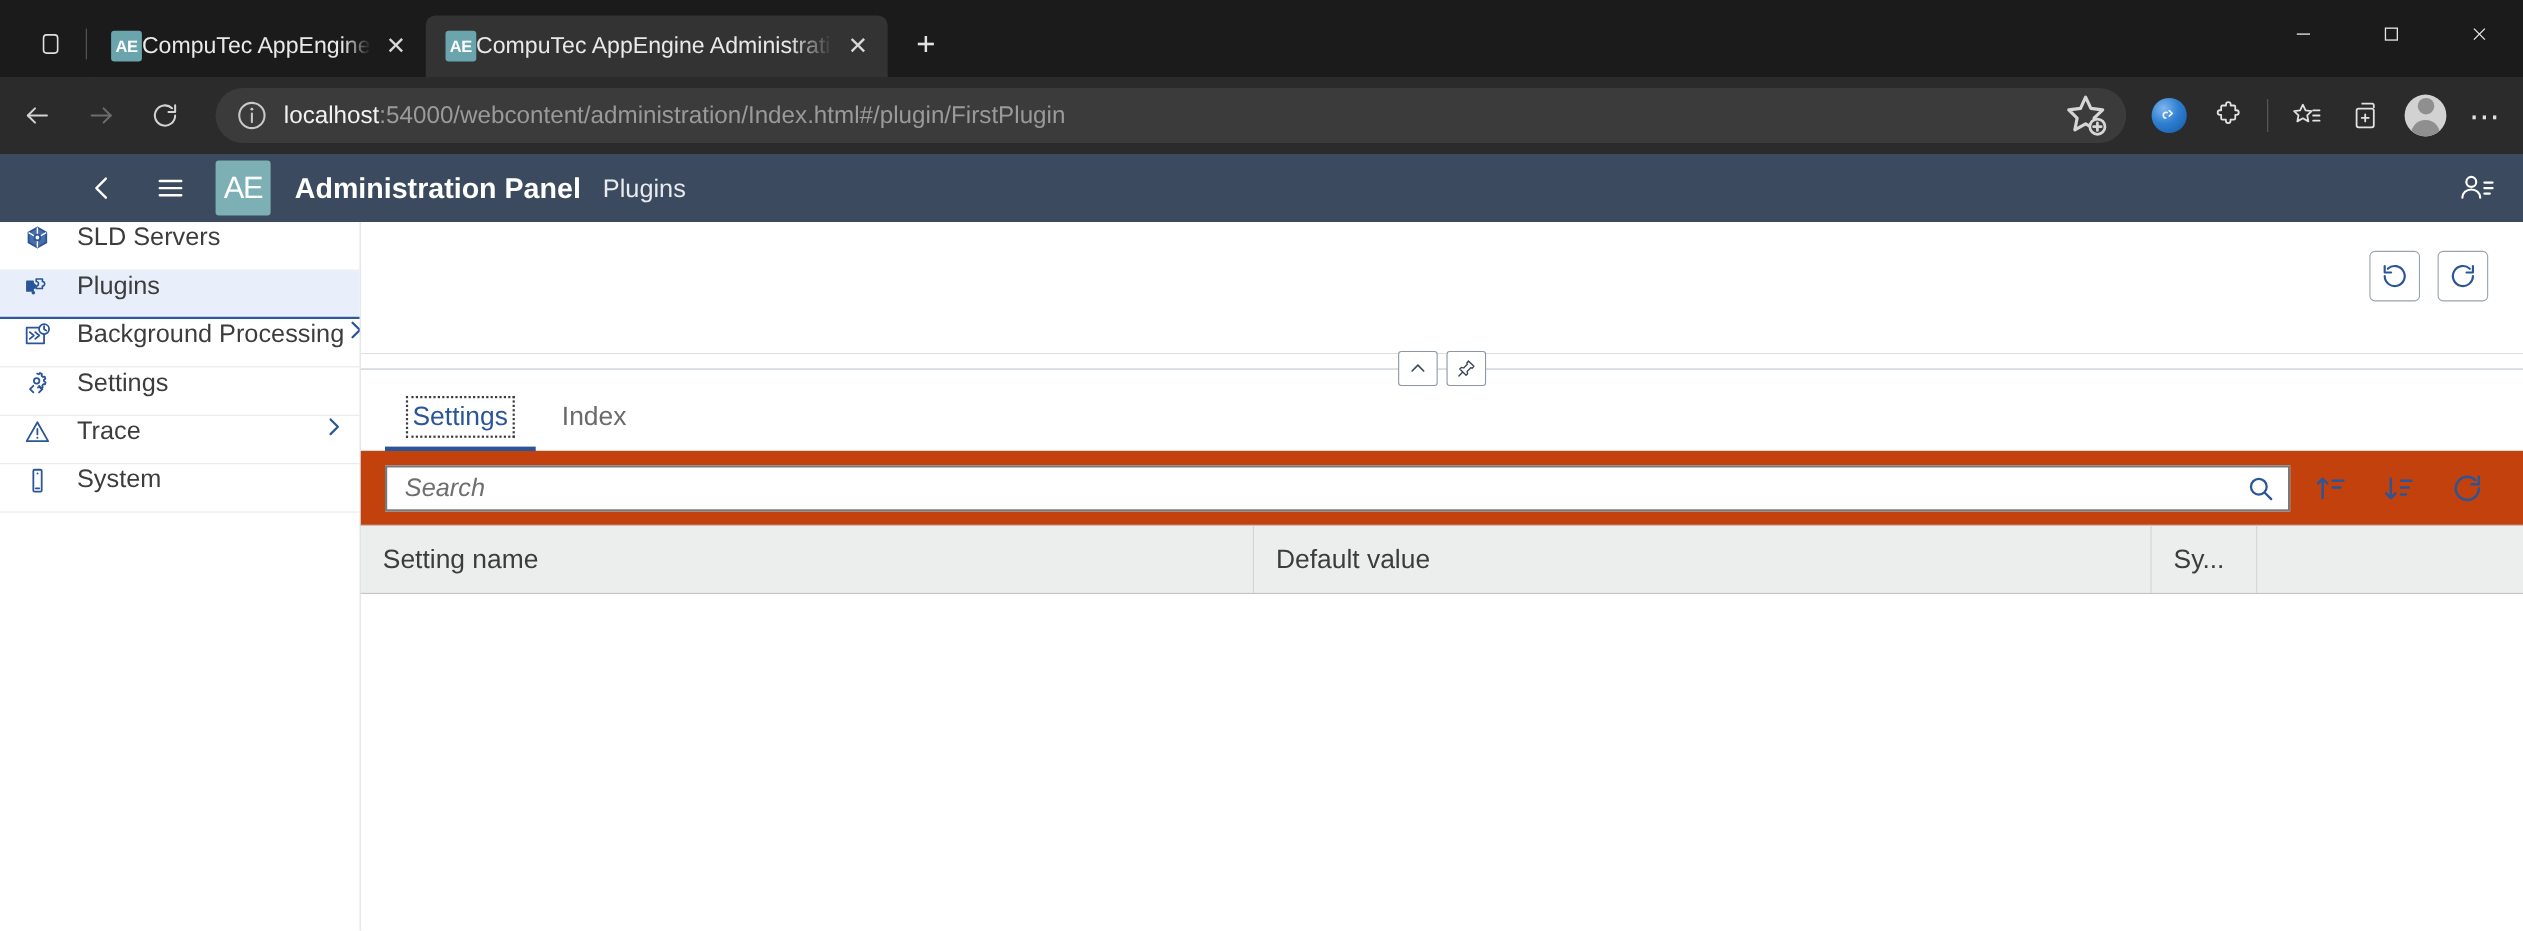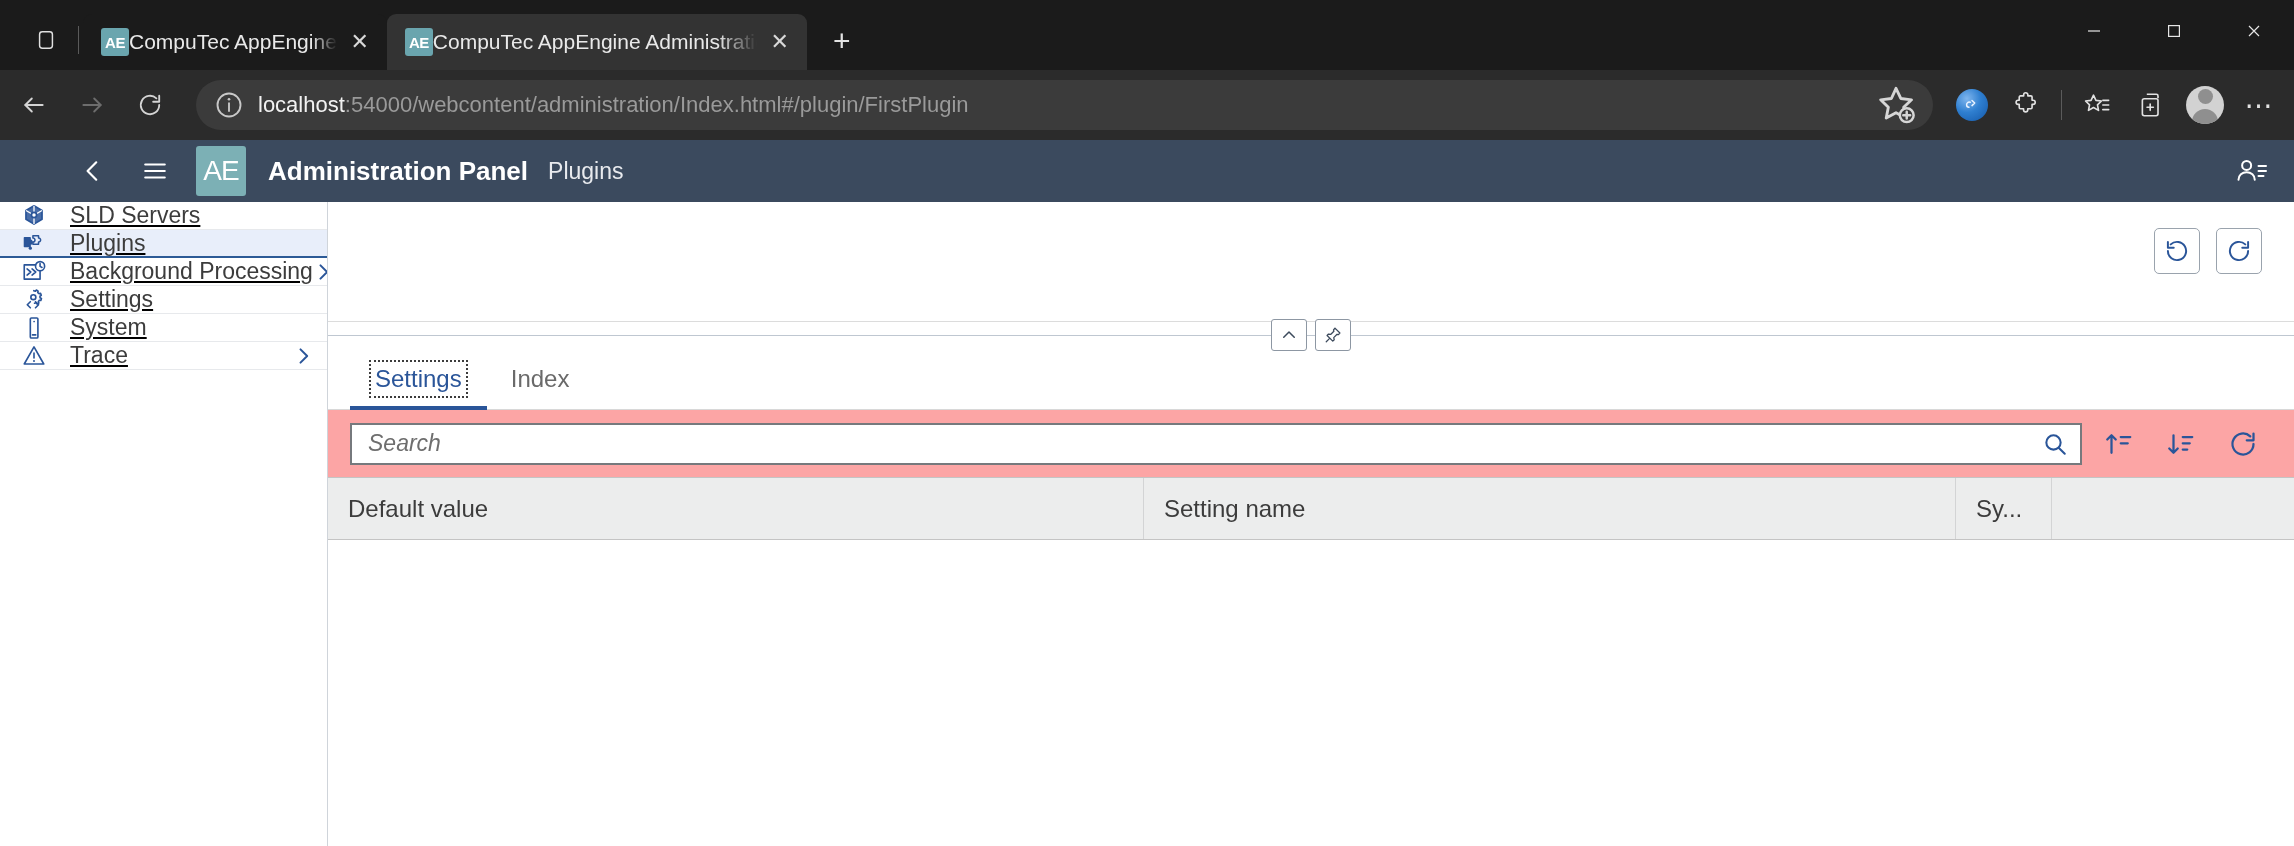--- a/index.html
+++ b/index.html
@@ -208,27 +208,26 @@
 
   
   .sidebar {
     width: 328px; flex: none;
     background: #ffffff;
     border-right: 1px solid #cfd4da;
     display: flex; flex-direction: column;
     overflow: hidden;
   }
   .side-item {
-    height: 28px;
-    display: flex; align-items: center;
+    height: 44px;
+    display: flex; align-items: flex-start;
     padding: 0 14px 0 14px;
     border-bottom: 1px solid #e7e9ec;
     position: relative;
     flex: none;
-    text-decoration: underline;
   }
   .side-item.active {
     background: #e8eefa;
     border-bottom: 2px solid #2c5a96;
   }
   .side-ico {
     width: 40px; height: 30px; flex: none;
     display: flex; align-items: center; justify-content: center;
     color: #2a5599;
   }
@@ -306,21 +305,21 @@
   .tab-item.focused .tab-focus {
     outline: 2px dotted #3c3c3c;
     outline-offset: 3px;
     padding: 0 1px;
   }
 
   .toolbar-row {
     height: 68px; flex: none;
     display: flex; align-items: center;
     padding: 0 26px 0 22px;
-    background: #fca5a5;
+    background: #c2410c;
     border-bottom: 1px solid #c4c4c4;
   }
   .search-box {
     flex: 1;
     height: 42px;
     border: 2px solid #76797d;
     background: #ffffff;
     display: flex; align-items: center;
     padding: 0 12px 0 14px;
     min-width: 0;
@@ -568,42 +567,42 @@
               <circle cx="11.4" cy="9.4" r="2.3"></circle>
               <path d="M8.6 13.6L5.8 16.4l2.8 2.8M13.4 13.6l2.8 2.8-2.8 2.8"></path>
             </svg>
           </span>
           <span class="side-label">Settings</span>
         </div>
 
         <div class="side-item">
           <span class="side-ico">
             <svg viewBox="0 0 24 24" fill="none" stroke="#2a5599" stroke-width="1.5" stroke-linecap="round" stroke-linejoin="round">
-              <rect x="8.6" y="2.8" width="7" height="18.4" rx="1"></rect>
-              <circle cx="12.1" cy="6" r="0.8" fill="#2a5599" stroke="none"></circle>
-              <path d="M10.6 18.4h3"></path>
-            </svg>
-          </span>
-          <span class="side-label">System</span>
-        </div>
-
-        <div class="side-item">
-          <span class="side-ico">
-            <svg viewBox="0 0 24 24" fill="none" stroke="#2a5599" stroke-width="1.5" stroke-linecap="round" stroke-linejoin="round">
               <path d="M12 3.6L21 19.4H3z"></path>
               <path d="M12 9.2v4.6"></path>
                 <circle cx="12" cy="16.6" r="0.9" fill="#2a5599" stroke="none"></circle>
             </svg>
           </span>
           <span class="side-label">Trace</span>
           <span class="side-chev">
             <svg viewBox="0 0 24 24" fill="none" stroke="#2a5599" stroke-width="2.4" stroke-linecap="round" stroke-linejoin="round">
                 <path d="M9 4l8 8-8 8"></path>
               </svg>
           </span>
+        </div>
+
+        <div class="side-item">
+          <span class="side-ico">
+            <svg viewBox="0 0 24 24" fill="none" stroke="#2a5599" stroke-width="1.5" stroke-linecap="round" stroke-linejoin="round">
+              <rect x="8.6" y="2.8" width="7" height="18.4" rx="1"></rect>
+              <circle cx="12.1" cy="6" r="0.8" fill="#2a5599" stroke="none"></circle>
+              <path d="M10.6 18.4h3"></path>
+            </svg>
+          </span>
+          <span class="side-label">System</span>
         </div>
 
       </div>
 
       <div class="main">
 
         <div class="top-panel">
           <div class="refresh-group">
             <div class="rnd-btn">
               <svg viewBox="0 0 24 24" fill="none" stroke="currentColor" stroke-width="1.8" stroke-linecap="round" stroke-linejoin="round">
@@ -669,22 +668,22 @@
           </div>
           <div class="tb-ico-btn">
             <svg viewBox="0 0 24 24" fill="none" stroke="currentColor" stroke-width="1.8" stroke-linecap="round" stroke-linejoin="round">
               <path d="M20.4 12a8.4 8.4 0 1 1-2.6-6.1"></path>
                 <path d="M20.4 3.6V9H15"></path>
             </svg>
           </div>
         </div>
 
         <div class="table-head">
+          <div class="th th-name">Setting name</div>
           <div class="th th-default">Default value</div>
-          <div class="th th-name">Setting name</div>
           <div class="th th-sys">Sy...</div>
           <div class="th th-rest"></div>
         </div>
 
         <div class="table-body"></div>
 
       </div>
     </div>
   </div>
 </div>

